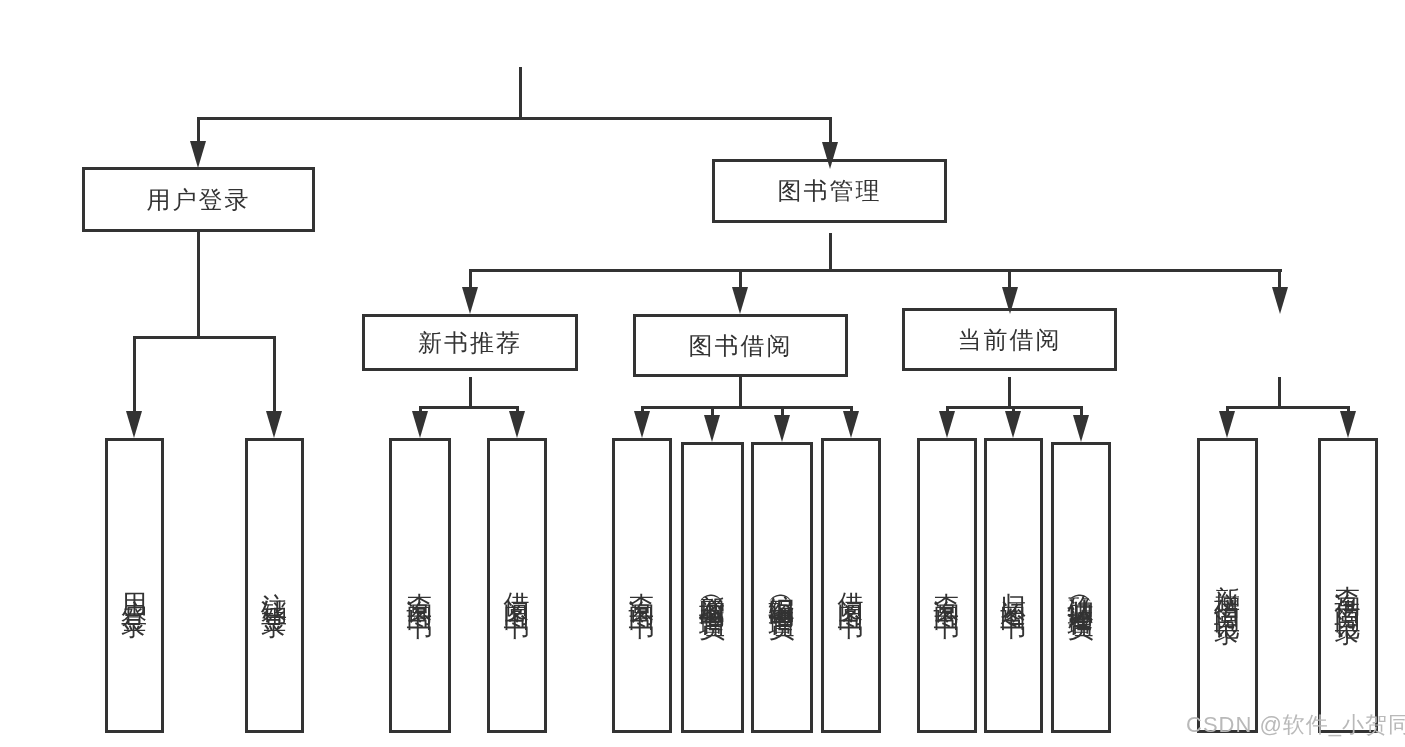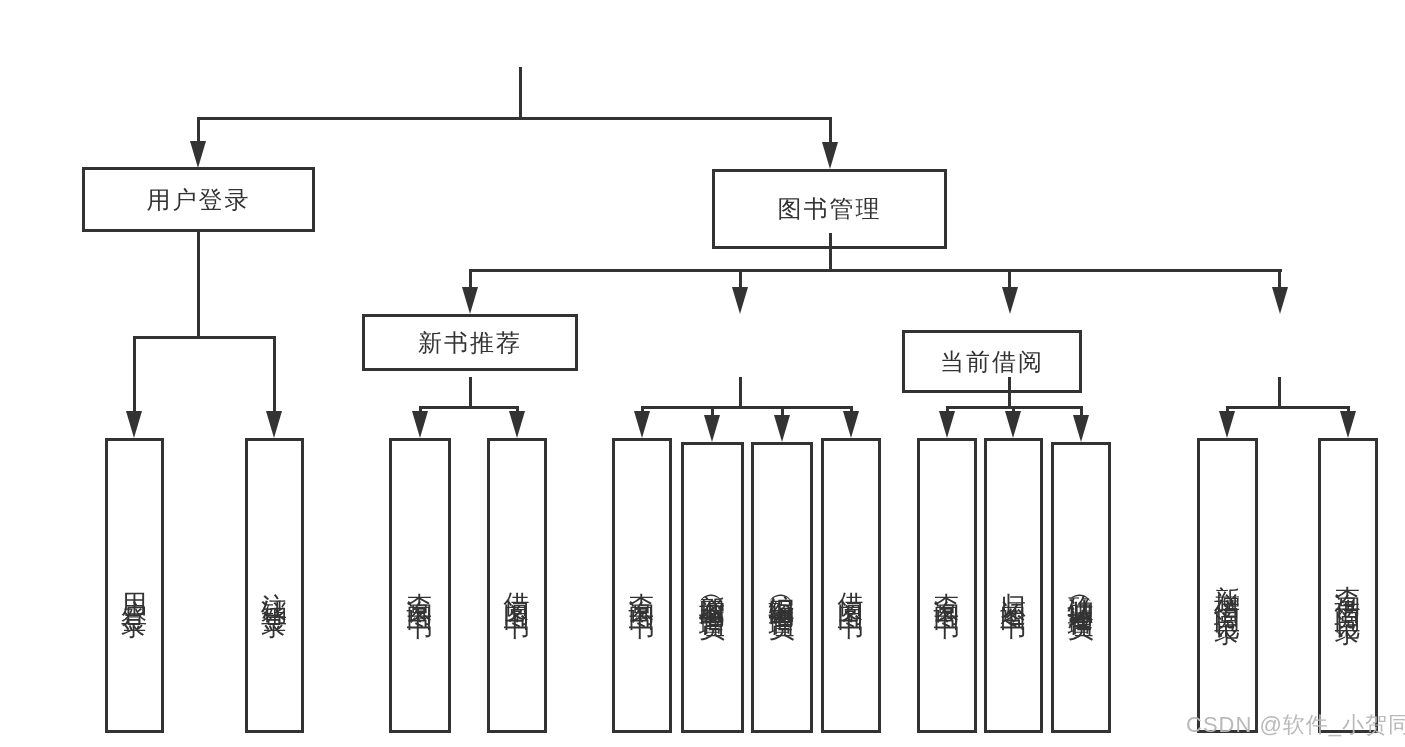--- a/index.html
+++ b/index.html
@@ -37,28 +37,31 @@
 </style>
 </head>
 <body>
 
 <div class="canvas">
 
 
   <div class="box hbox" style="left:82px;top:167px;width:233px;height:65px">
     <span>用户登录</span>
   </div>
-  <div class="box hbox" style="left:712px;top:169px;width:235px;height:80px">
+  <div class="box hbox" style="left:712px;top:159px;width:235px;height:64px">
     <span>图书管理</span>
   </div>
 
   <div class="box hbox" style="left:362px;top:314px;width:216px;height:57px">
     <span>新书推荐</span>
   </div>
-  <div class="box hbox" style="left:902px;top:330px;width:180px;height:63px">
+  <div class="box hbox" style="left:633px;top:314px;width:215px;height:63px">
+    <span>图书借阅</span>
+  </div>
+  <div class="box hbox" style="left:902px;top:308px;width:215px;height:63px">
     <span>当前借阅</span>
   </div>
 
   <div class="box vbox" style="left:105px;top:438px;width:59px;height:295px">
     <span class="vlabel">用户登录</span>
   </div>
   <div class="box vbox" style="left:245px;top:438px;width:59px;height:295px">
     <span class="vlabel">注销登录</span>
   </div>
 

